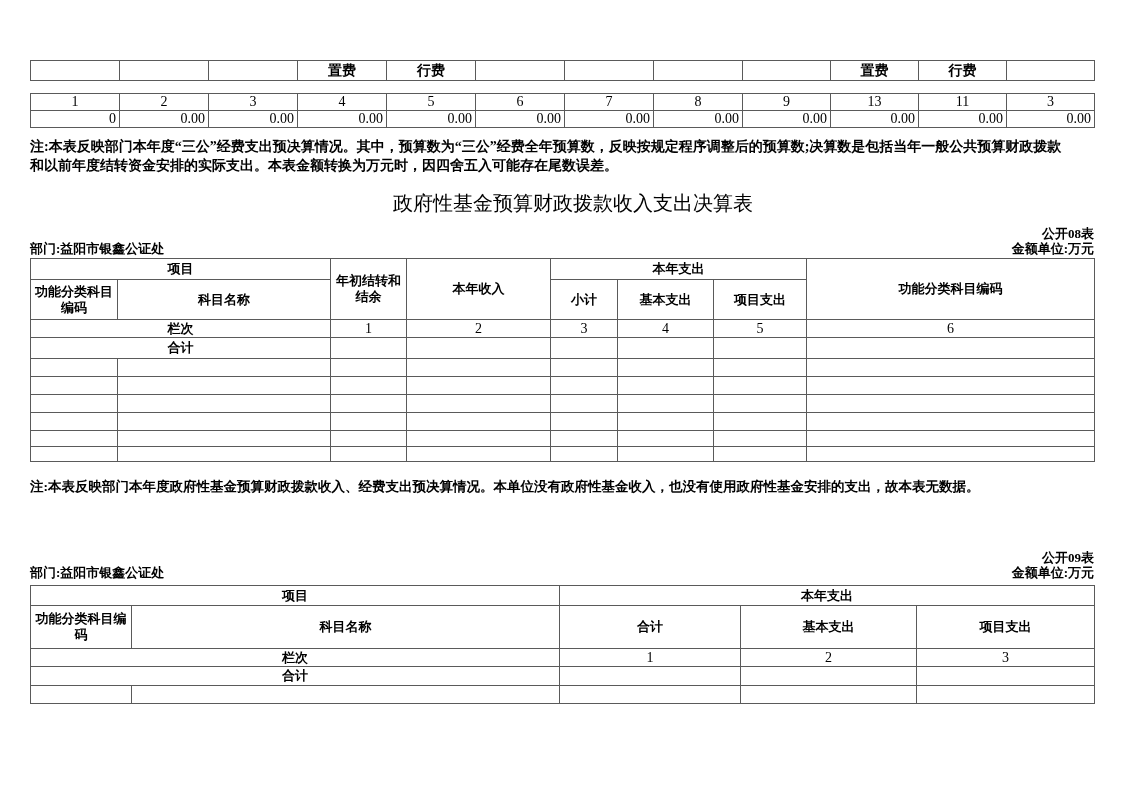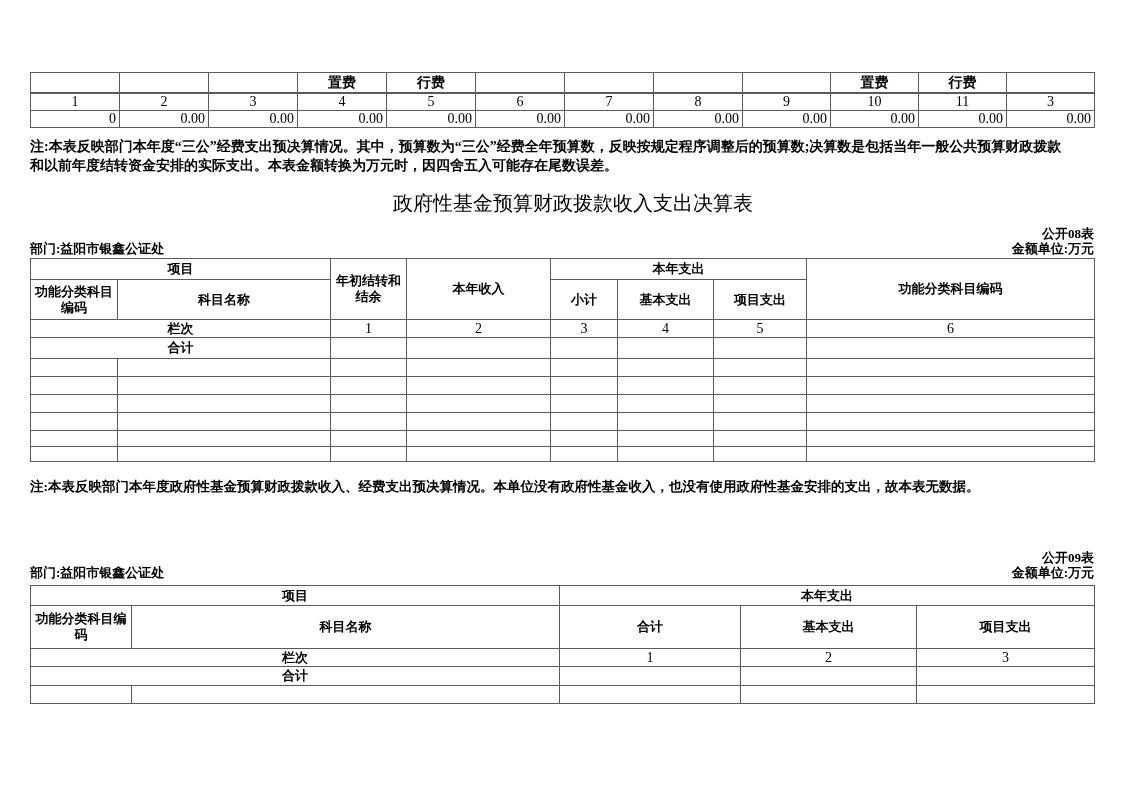--- a/index.html
+++ b/index.html
@@ -4,21 +4,21 @@
 <style>
   html,body{margin:0;padding:0;background:#fff;}
   .page{position:relative;width:1122px;height:793px;background:#fff;overflow:hidden;
         font-family:"Liberation Serif","DejaVu Serif",serif;color:#000;}
   table{border-collapse:collapse;table-layout:fixed;width:1064px;position:absolute;left:30px;}
   td{border:1px solid #5a5a5a;overflow:hidden;text-align:center;vertical-align:middle;
      font-size:13px;font-weight:bold;line-height:16px;padding:0;word-break:break-all;}
   td.num{font-weight:normal;font-size:14px;}
   td.val{font-weight:normal;font-size:14px;text-align:right;padding-right:3px;}
   td.big{font-size:14px;line-height:17px;}
-  .t1a{top:72px;border-radius:6px;}
+  .t1a{top:60px;border-radius:6px;}
   .t1b{top:93px;}
   .note{position:absolute;left:30px;width:1066px;font-size:14px;font-weight:bold;line-height:19px;}
   .note1{top:137px;}
   .note2{top:477px;font-size:13.5px;white-space:nowrap;}
   .title{position:absolute;left:12px;width:100%;text-align:center;font-size:20px;font-weight:normal;}
   .title1{top:190px;}
   .title2{top:514px;}
   .meta-right{position:absolute;right:28px;font-size:13px;font-weight:bold;}
   .code08{top:225px;}
   .code09{top:549px;}
@@ -86,21 +86,21 @@
         <tr style="height:17px">
       <td class="num">1</td>
       <td class="num">2</td>
       <td class="num">3</td>
       <td class="num">4</td>
       <td class="num">5</td>
       <td class="num">6</td>
       <td class="num">7</td>
       <td class="num">8</td>
       <td class="num">9</td>
-      <td class="num">10</td>
+      <td class="num">13</td>
       <td class="num">11</td>
       <td class="num">3</td>
     </tr>
     <tr style="height:15px">
       <td class="val">0</td>
       <td class="val">0.00</td>
       <td class="val">0.00</td>
       <td class="val">0.00</td>
       <td class="val">0.00</td>
       <td class="val">0.00</td>

